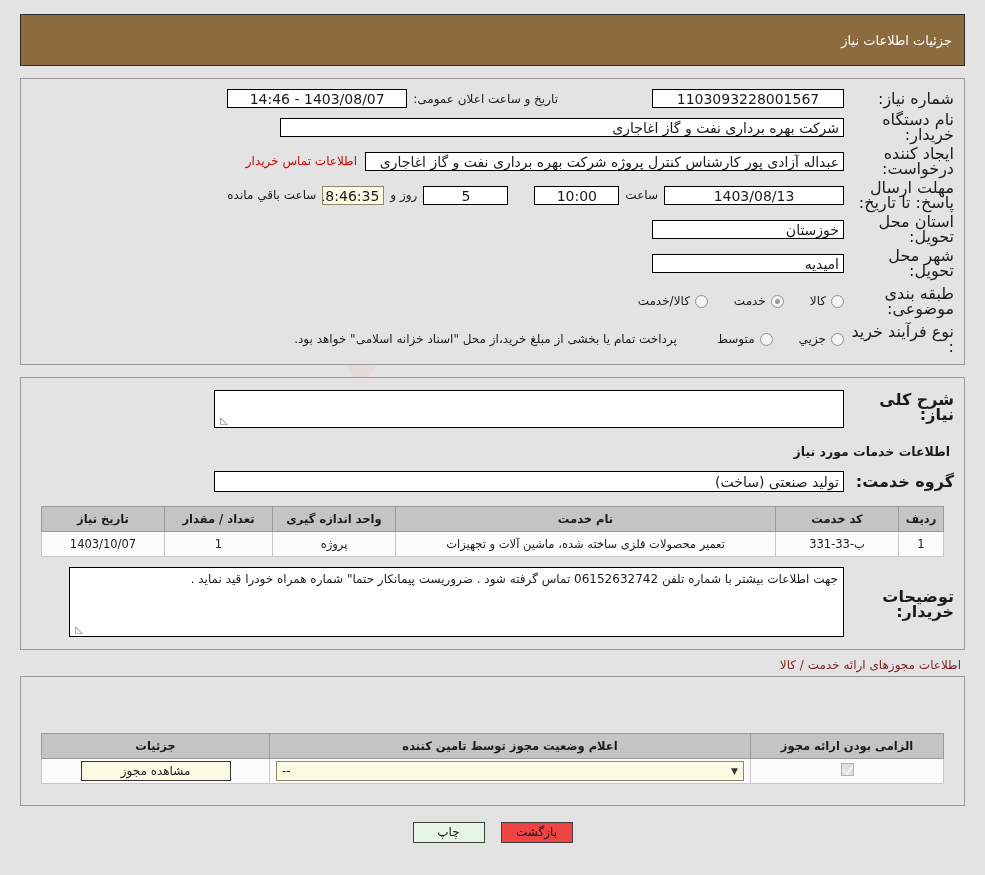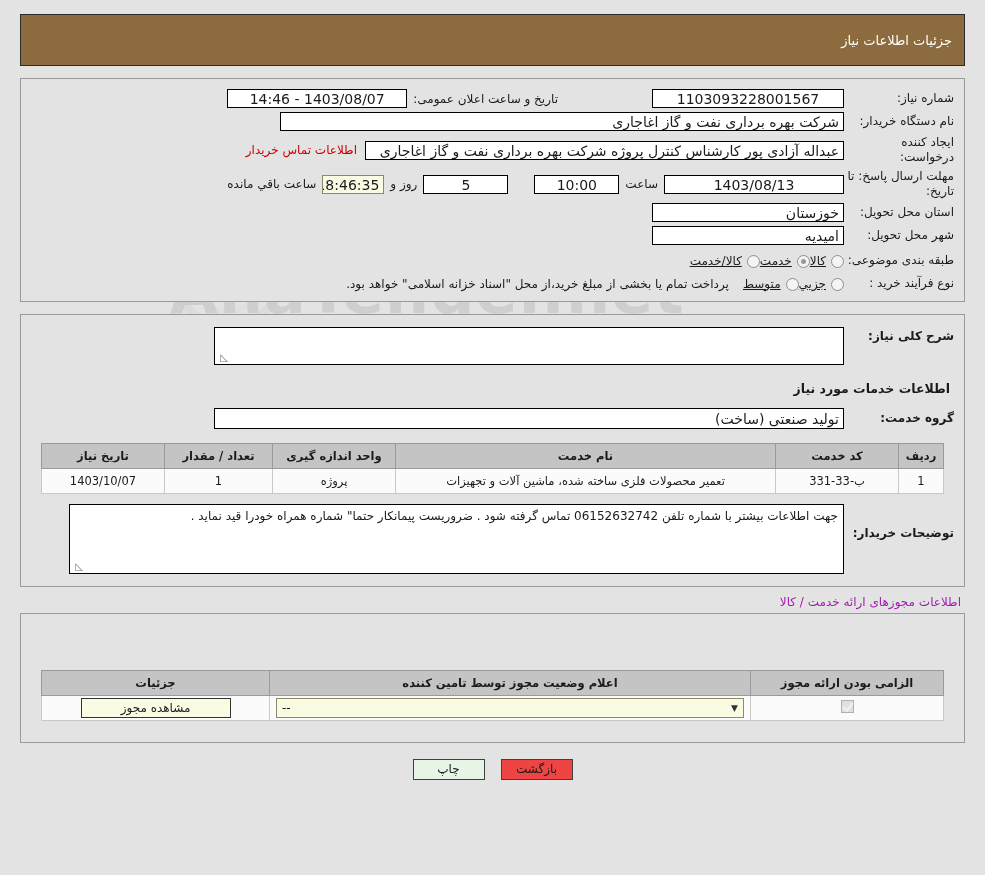--- a/index.html
+++ b/index.html
@@ -83,21 +83,21 @@
     align-items: center;
     margin: 0;
     padding: 2px 0;
   }
   .lbl {
     width: 120px;
     min-width: 120px;
     text-align: right;
     padding-right: 10px;
     box-sizing: border-box;
-    font-size: 12px;
+    font-size: 16px;
     color: #1b1b1b;
     line-height: 15px;
   }
   .lbl.tall { line-height: 15px; }
 
   .box {
     border: 1px solid #000;
     background: #ffffff;
     height: 19px;
     line-height: 19px;
@@ -124,22 +124,22 @@
     font-size: 12px;
     text-decoration: none;
     white-space: nowrap;
     cursor: pointer;
   }
 
   
   .radio-item {
     display: inline-flex;
     align-items: flex-end;
-    white-space: nowrap;
-    text-decoration: underline;
+    margin-left: 26px;
+    white-space: nowrap;
   }
   .radio {
     width: 13px; height: 13px;
     border-radius: 50%;
     border: 1px solid #8f8f8f;
     background: #f4f4f4;
     display: inline-block;
     margin-left: 5px;
     box-sizing: border-box;
     position: relative;
@@ -211,21 +211,21 @@
     height: 24px;
     padding: 0 6px;
     text-align: center;
     color: #1b1b1b;
   }
 
   .sub-caption {
     font-size: 12px;
     text-align: right;
     padding: 8px 24px 0 0;
-    color: #a21caf;
+    color: #7f1d1d;
   }
 
   
   .chk {
     display: inline-block;
     width: 13px; height: 13px;
     border: 1px solid #b0b0b0;
     background: #e0e0e0;
     position: relative;
     box-sizing: border-box;

